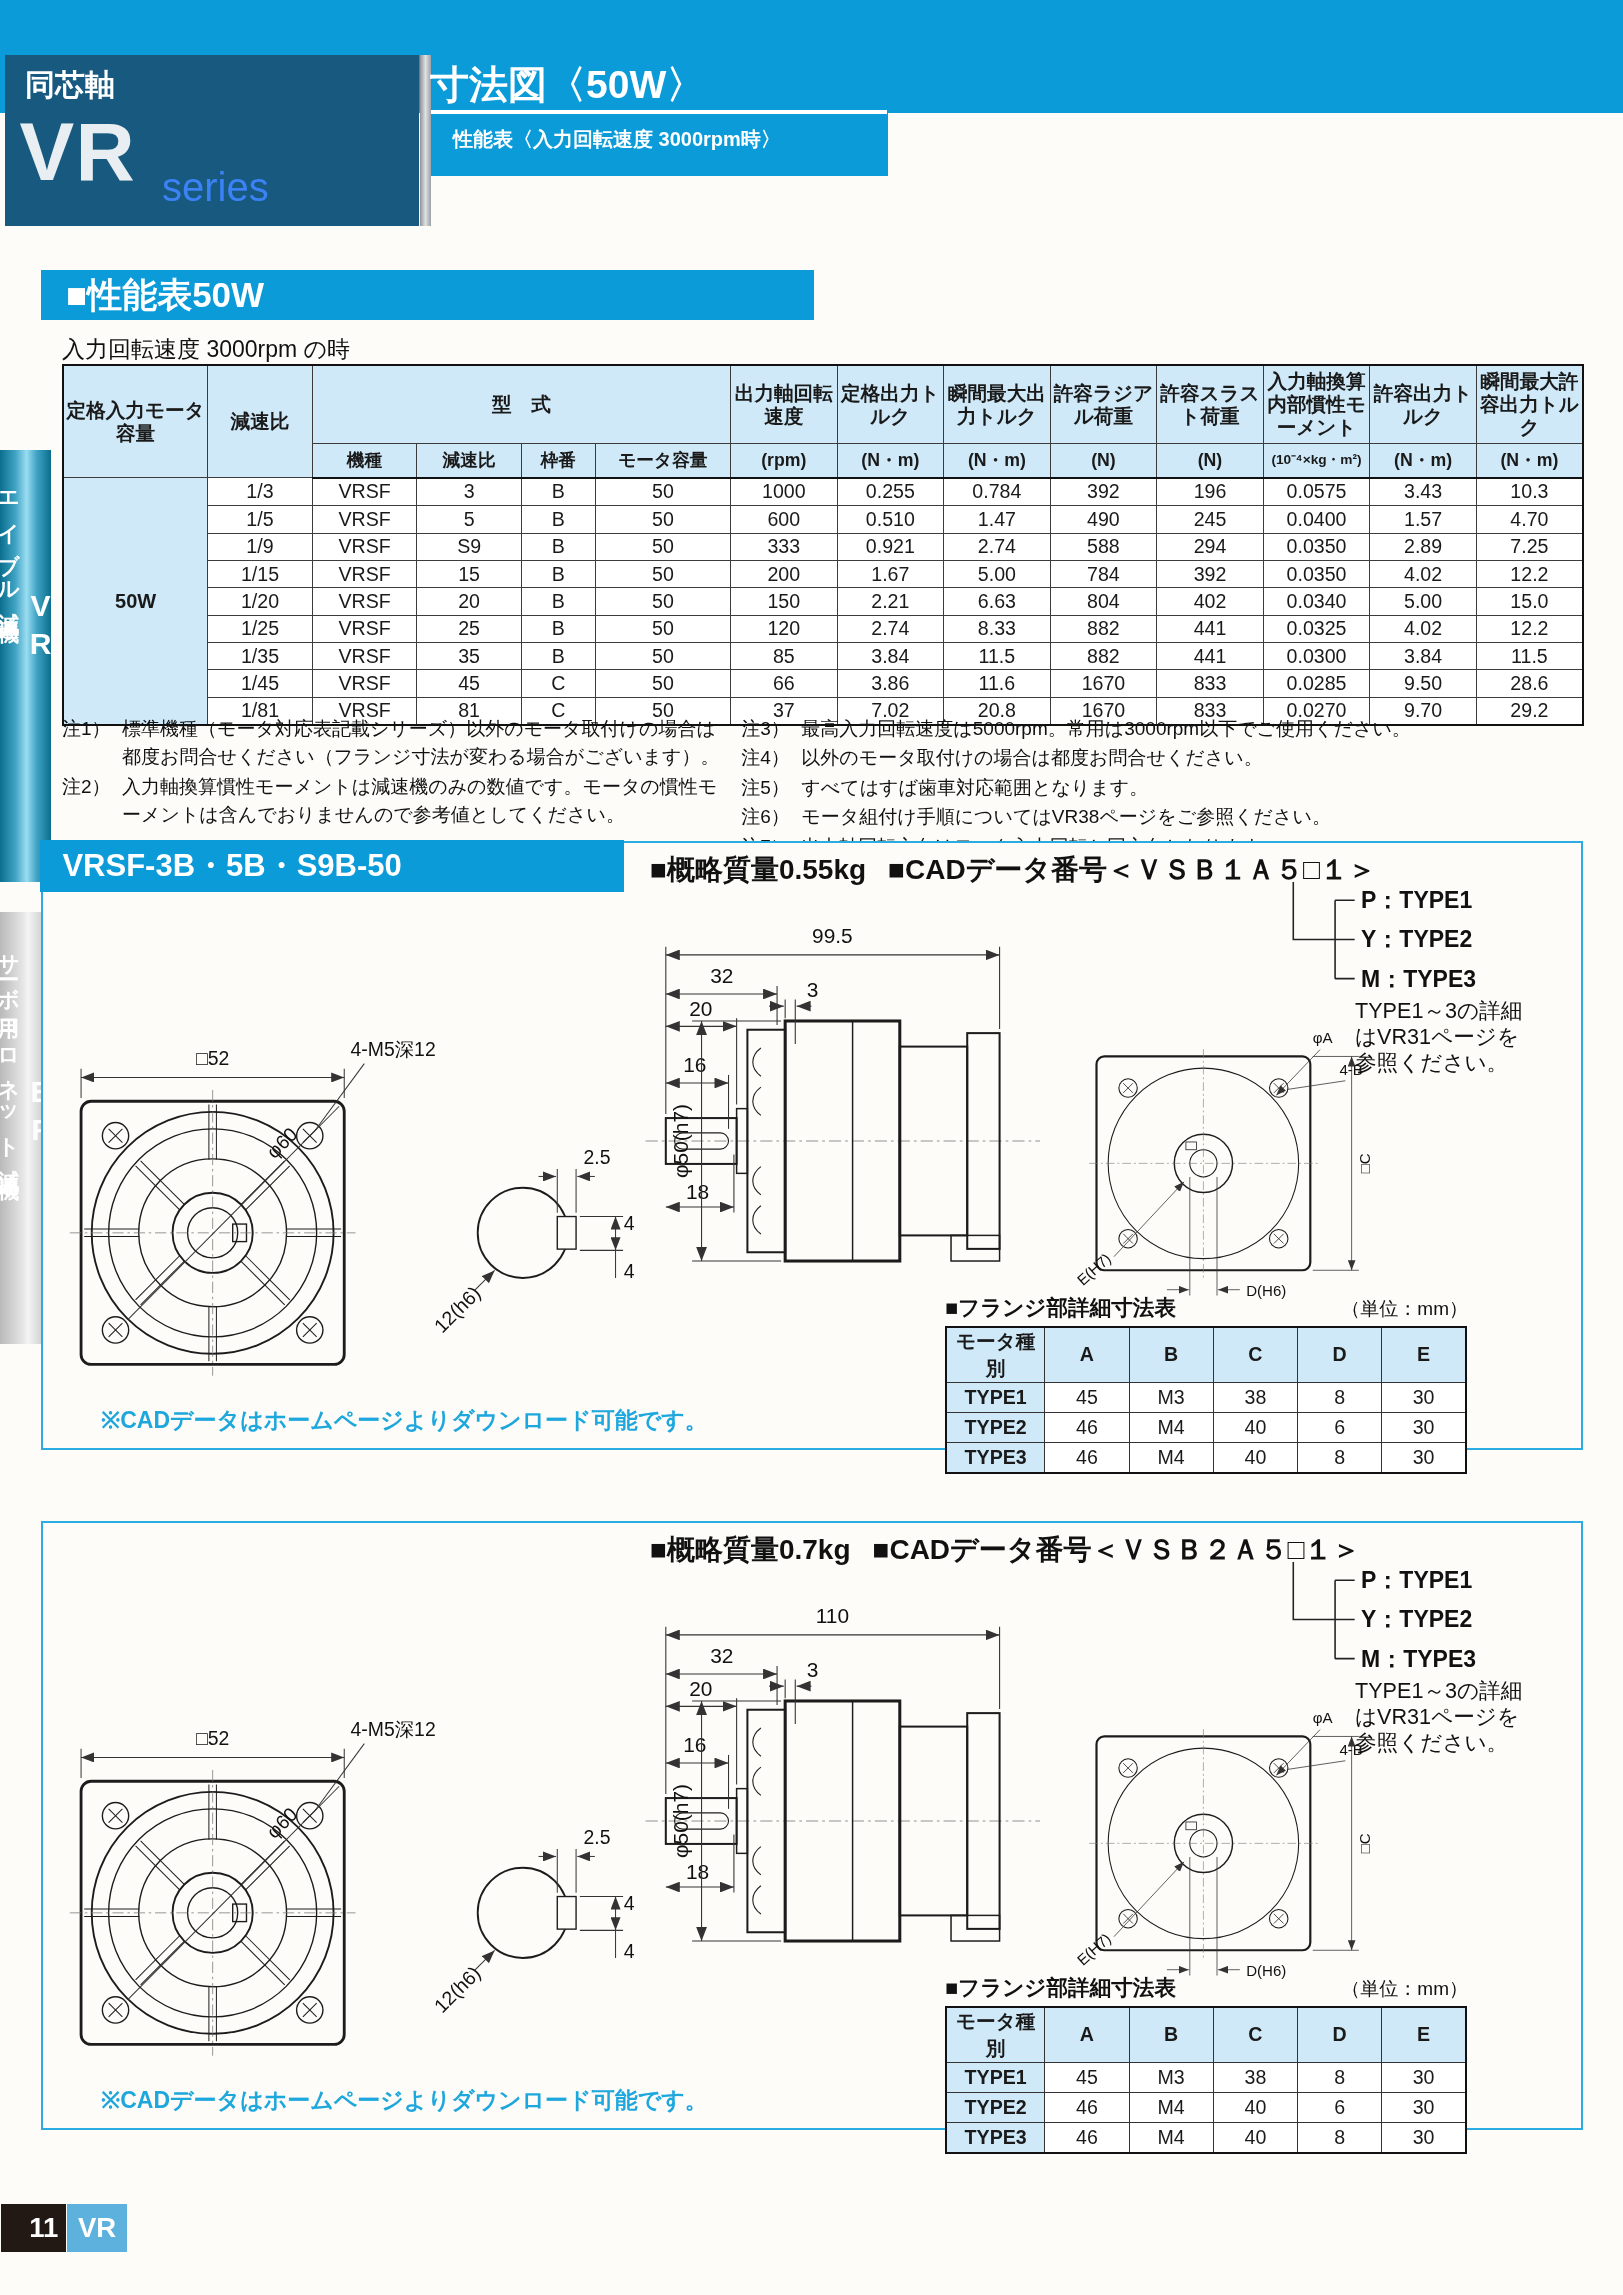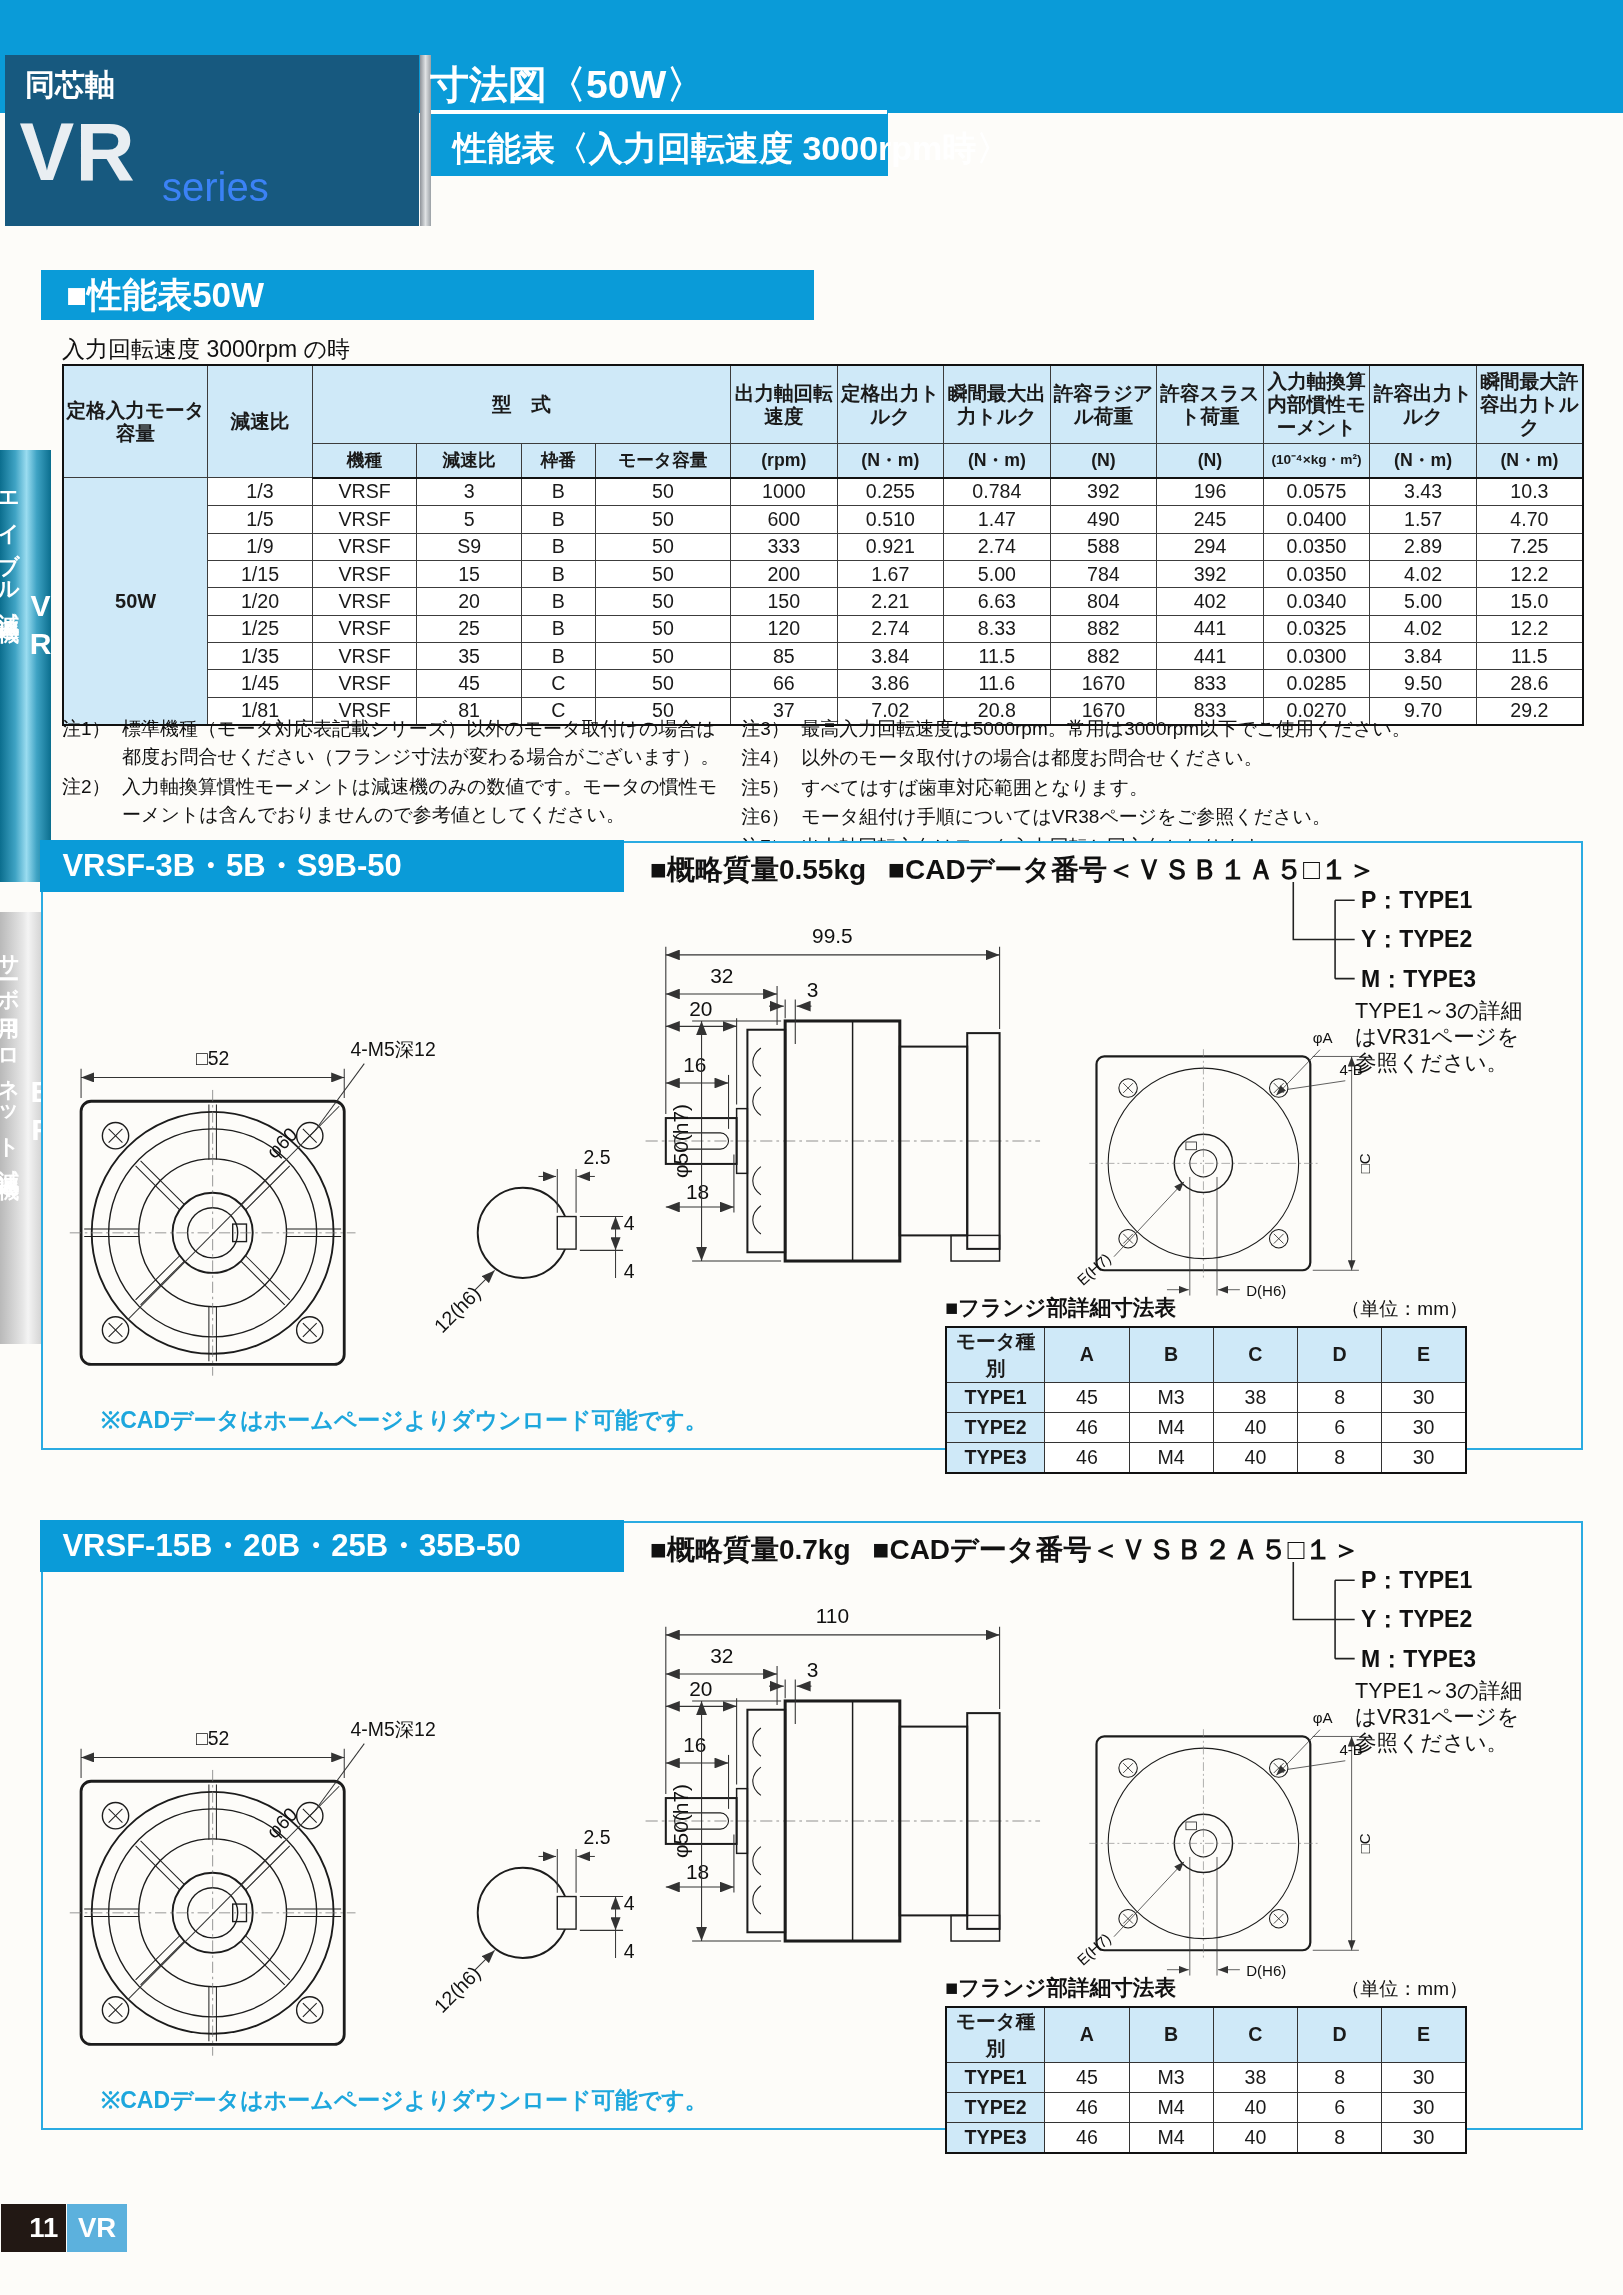--- a/index.html
+++ b/index.html
@@ -10,21 +10,21 @@
   
   .band{left:0;top:0;width:1623px;height:113px;background:#0a9bd8}
   .band2{left:426px;top:113px;width:462px;height:63px;background:#0a9bd8}
   .whiteline{left:429px;top:110px;width:458px;height:3.9px;background:#fff}
   .darkbox{left:5.2px;top:55px;width:414px;height:171px;background:#17597f}
   .silver{left:420px;top:55px;width:10.5px;height:171px;background:linear-gradient(to right,#8e9399,#dfe2e4,#9aa0a5)}
   .hdr-tag{left:25px;top:65px;font-size:30px;font-weight:bold;color:#fff}
   .hdr-brand{left:19.6px;top:105px;font-size:82px;font-weight:bold;color:#e9eef2;letter-spacing:1.3px}
   .hdr-brand-sfx{left:162px;top:165px;font-size:40px;color:#3b82f6}
   .title1{left:430px;top:58px;font-size:39px;font-weight:bold;color:#fff}
-  .title2{left:453px;top:126px;font-size:34px;font-weight:bold;color:#fff}
+  .title2{left:453px;top:126px;font-size:20px;font-weight:bold;color:#fff}
 
   
   .tab1{left:0;top:450px;width:51px;height:432px;
         background:linear-gradient(to right,#0b6e8e 0%,#3fa3c4 30%,#9adcf0 52%,#3fa3c4 72%,#0b6e8e 100%);
         display:flex;justify-content:center;padding-top:29px;box-sizing:border-box}
   .tab2{left:0;top:912px;width:51px;height:432px;
         background:linear-gradient(to right,#b9b9b9 0%,#e6e6e6 45%,#f4f4f4 55%,#bdbdbd 100%);
         display:flex;justify-content:center;padding-top:26px;box-sizing:border-box}
   .vtext{writing-mode:vertical-rl;font-size:21.6px;font-weight:bold;color:#fff;letter-spacing:4.6px}
   .vcode{writing-mode:vertical-rl;text-orientation:upright;font-size:30px;font-weight:bold;color:#fff;letter-spacing:5.2px}
@@ -569,21 +569,20 @@
               <td>8</td>
               <td>30</td>
             </tr>
           </tbody>
       </table>
     </div>
     <div class="cadnote">※CADデータはホームページよりダウンロード可能です。</div>
   </section>
 
   <section class="abs secbox" style="top:1521px">
-    <div class="sec-title">VRSF-15B・20B・25B・35B-50</div>
     <div class="sec-head">
       <span>■概略質量0.7kg</span><span class="cadnum">■CADデータ番号＜ＶＳＢ２Ａ５□１＞</span>
     </div>
 
     <div class="typeblock">
       <svg width="157" height="111" viewBox="0 0 240 170">
         <path class="br" d="M14,0 L14,88 L78,88 M78,28 L78,148 M78,28 L108,28 M78,88 L108,88 M78,148 L108,148"></path>
       </svg>
       <div class="tlabel" style="top:5.2px">P：TYPE1</div>
       <div class="tlabel" style="top:44px">Y：TYPE2</div>

